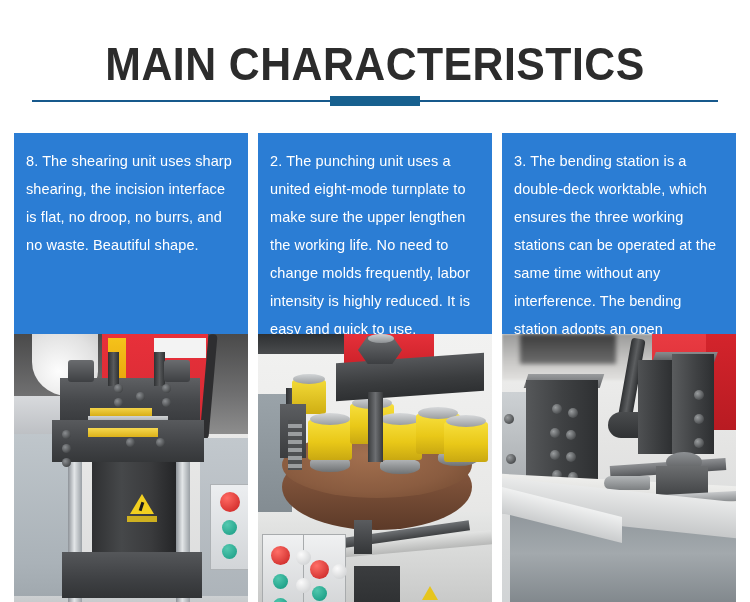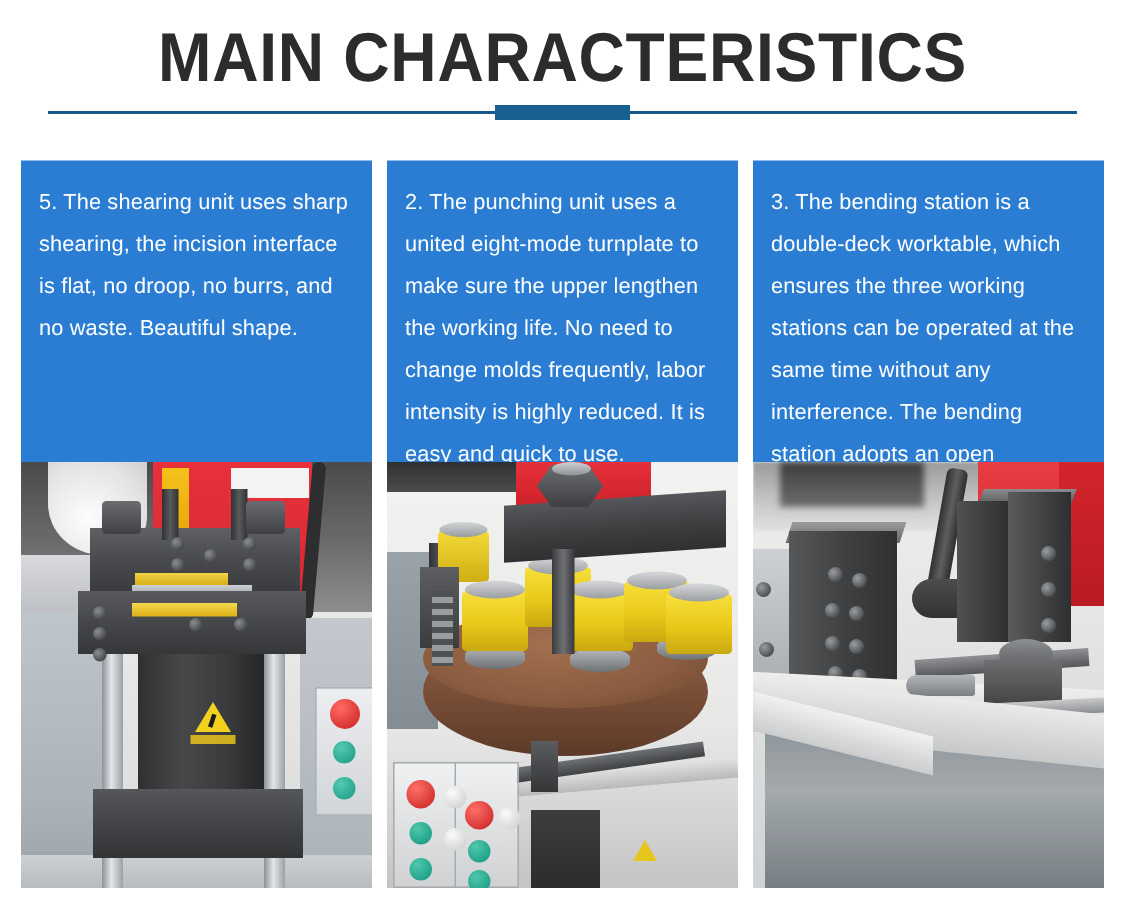--- a/index.html
+++ b/index.html
@@ -11,20 +11,21 @@
     background: #ffffff;
     font-family: "Liberation Sans", "DejaVu Sans", sans-serif;
     overflow: hidden;
   }
 
   .page {
     position: relative;
     width: 750px;
     height: 490px;
     background: #ffffff;
+    margin-top: 26px;
   }
 
   
   .header {
     position: absolute;
     left: 0;
     top: 0;
     width: 750px;
     height: 100px;
   }
@@ -295,21 +296,21 @@
   <div class="header">
     <div class="page-title">MAIN CHARACTERISTICS</div>
     <div class="divider"></div>
     <div class="divider-block"></div>
   </div>
 
   <div class="columns">
 
     <div class="column">
       <div class="text-card">
-        <span class="card-text">5. The shearing unit uses sharp shearing, the incision interface is flat, no droop, no burrs, and no waste. Beautiful shape.</span>
+        <span class="card-text">8. The shearing unit uses sharp shearing, the incision interface is flat, no droop, no burrs, and no waste. Beautiful shape.</span>
       </div>
       <div class="photo">
         <div class="photo-inner p1">
           <div class="bg-wall"></div>
           <div class="white-obj"></div>
           <div class="red-panel"></div>
           <div class="yellowstripe"></div>
           <div class="label-wht"></div>
           <div class="cable"></div>
           <div class="grey-box"></div>

